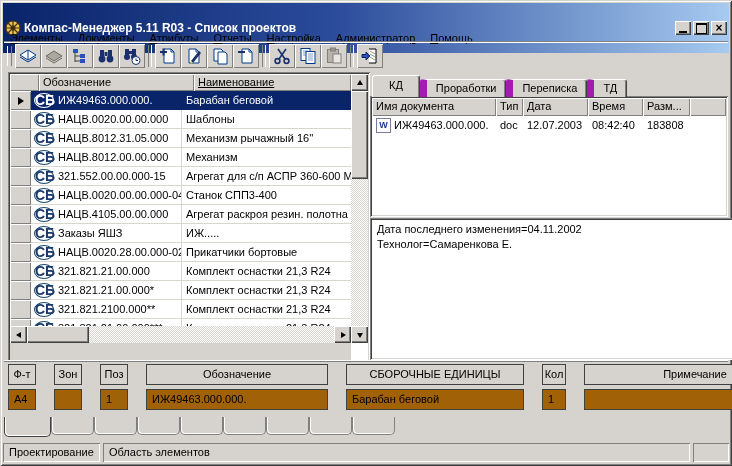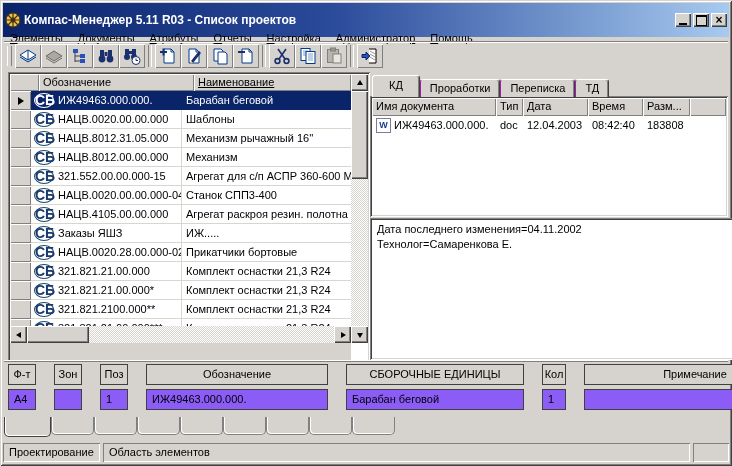--- a/index.html
+++ b/index.html
@@ -1,21 +1,21 @@
 <!DOCTYPE html>
 <html><head>
 <meta charset="utf-8">
 <style>
   html,body{margin:0;padding:0;}
   body{width:732px;height:466px;overflow:hidden;font-family:"Liberation Sans",sans-serif;font-size:11px;color:#000;}
   .window{position:relative;width:732px;height:466px;background:#d6d3ce;
     box-shadow:inset 1px 1px 0 #d6d3ce,inset -1px -1px 0 #404040,inset 2px 2px 0 #fff,inset -2px -2px 0 #808080;}
   
   .titlebar{position:absolute;left:3px;top:3px;right:3px;height:18px;display:flex;align-items:center;
-    background:linear-gradient(90deg,#0a246a 0%,#2a4a9a 45%,#a6caf0 100%);padding:8px 2px;}
+    background:linear-gradient(90deg,#0a246a 0%,#2a4a9a 45%,#a6caf0 100%);padding:16px 2px;}
   .titlebar .app-icon{width:16px;height:16px;margin-right:3px;flex:0 0 auto;}
   .titlebar .title{flex:1;color:#fff;font-weight:bold;font-size:12px;white-space:nowrap;overflow:hidden;}
   .winbtns{display:flex;gap:2px;}
   .winbtn{width:16px;height:14px;background:#d6d3ce;display:flex;align-items:center;justify-content:center;
     box-shadow:inset 1px 1px 0 #fff,inset -1px -1px 0 #404040,inset -2px -2px 0 #808080;}
   .g-min{width:8px;height:2px;background:#000;margin-top:7px;}
   .g-max{width:9px;height:8px;border:1px solid #000;border-top-width:2px;}
   .g-close{font-size:12px;font-weight:bold;line-height:10px;}
   
   .menubar{position:absolute;left:4px;top:22px;right:12px;height:31px;display:flex;align-items:center;}
@@ -65,37 +65,37 @@
   .sb-track{flex:1;background-image:conic-gradient(#fff 25%,#d6d3ce 0 50%,#fff 0 75%,#d6d3ce 0);background-size:2px 2px;}
   .sb-corner{background:#d6d3ce;}
   .tri{width:0;height:0;border:3px solid transparent;}
   .tri.up{border-bottom:5px solid #000;margin-top:-4px;}
   .tri.down{border-top:5px solid #000;margin-bottom:-4px;}
   .tri.left{border-right:5px solid #000;margin-left:-4px;}
   .tri.right{border-left:5px solid #000;margin-right:-4px;}
   
   .tabstrip{position:absolute;left:372px;top:76px;height:21px;display:flex;z-index:3;align-items:flex-end;}
   .tab{height:17px;padding:0 9px;background:#d6d3ce;line-height:16px;white-space:nowrap;
-    border-top:1px solid #fff;border-left:1px solid #a21caf;border-right:1px solid #404040;border-radius:3px 3px 0 0;
+    border-top:1px solid #fff;border-left:7px solid #a21caf;border-right:1px solid #404040;border-radius:3px 3px 0 0;
     box-shadow:inset -1px 0 0 #808080;}
   .tab.active{height:21px;padding:0 16px;line-height:18px;position:relative;z-index:4;
     border-left:1px solid #fff;border-top:1px solid #fff;border-right:1px solid #404040;}
   .doc-table{position:absolute;left:370px;top:96px;width:354px;height:117px;padding:2px;display:flex;flex-direction:column;}
   .dt-grid{display:grid;grid-template-columns:124px 27px 65px 55px 47px 1fr;height:18px;flex:0 0 auto;}
   .dt-cell{display:flex;align-items:center;padding:0 4px;white-space:nowrap;overflow:hidden;}
   .doc-table .rest{flex:1;background:#fff;}
   .word-ico{flex:0 0 auto;width:13px;height:13px;margin-right:3px;border:1px solid #7b7b9b;background:#fff;
     color:#1a3c8f;font-size:9px;font-weight:bold;text-align:center;line-height:12px;}
   .info-panel{position:absolute;left:370px;top:218px;width:354px;height:134px;padding:4px 7px;line-height:15px;}
   
   .bom{position:absolute;left:4px;top:360px;width:724px;height:55px;padding:4px 0 0 4px;box-sizing:border-box;
     display:grid;grid-template-columns:28px 28px 28px 182px 178px 24px 222px;grid-auto-rows:21px;gap:4px 18px;
     box-shadow:inset 0 1px 0 #fff,inset 0 2px 0 #808080;}
   .bom-h{background:#d6d3ce;border:1px solid #404040;text-align:center;line-height:19px;overflow:hidden;white-space:nowrap;}
-  .bom-d{background:#8b5cf6;border:1px solid #404040;line-height:19px;padding:0 5px;overflow:hidden;white-space:nowrap;}
+  .bom-d{background:#a16207;border:1px solid #404040;line-height:19px;padding:0 5px;overflow:hidden;white-space:nowrap;}
   
   .sheet-tabs{position:absolute;left:4px;top:417px;height:20px;display:flex;}
   .stab{width:41px;height:17px;background:#d6d3ce;border:1px solid #808080;border-top:none;
     border-radius:0 0 5px 5px;box-shadow:inset 1px -1px 0 #fff;margin-right:0;}
   .stab.active{width:45px;border-color:#404040;height:19px;}
   
   .statusbar{position:absolute;left:3px;right:3px;bottom:3px;height:23px;display:flex;gap:3px;align-items:flex-end;padding-bottom:1px;}
   .sb-panel{height:19px;line-height:18px;padding:0 6px;box-shadow:inset 1px 1px 0 #808080,inset -1px -1px 0 #fff;
     white-space:nowrap;overflow:hidden;}
   .sbp1{width:575px;flex:0 0 auto;}
@@ -412,21 +412,21 @@
       <span class="hdrcell">Время</span>
       <span class="hdrcell">Разм...</span>
       <span class="hdrcell"></span>
     </div>
     <div class="dt-grid">
       <span class="dt-cell">
         <span class="word-ico">W</span>
         <span>ИЖ49463.000.000.</span>
       </span>
       <span class="dt-cell">doc</span>
-      <span class="dt-cell">12.04.2003</span>
+      <span class="dt-cell">12.07.2003</span>
       <span class="dt-cell">08:42:40</span>
       <span class="dt-cell">183808</span>
       <span class="dt-cell"></span>
     </div>
     <div class="rest"></div>
   </div>
 
   <div class="info-panel sunken">
     <div>Дата последнего изменения=04.11.2002</div>
     <div>Технолог=Самаренкова Е.</div>

